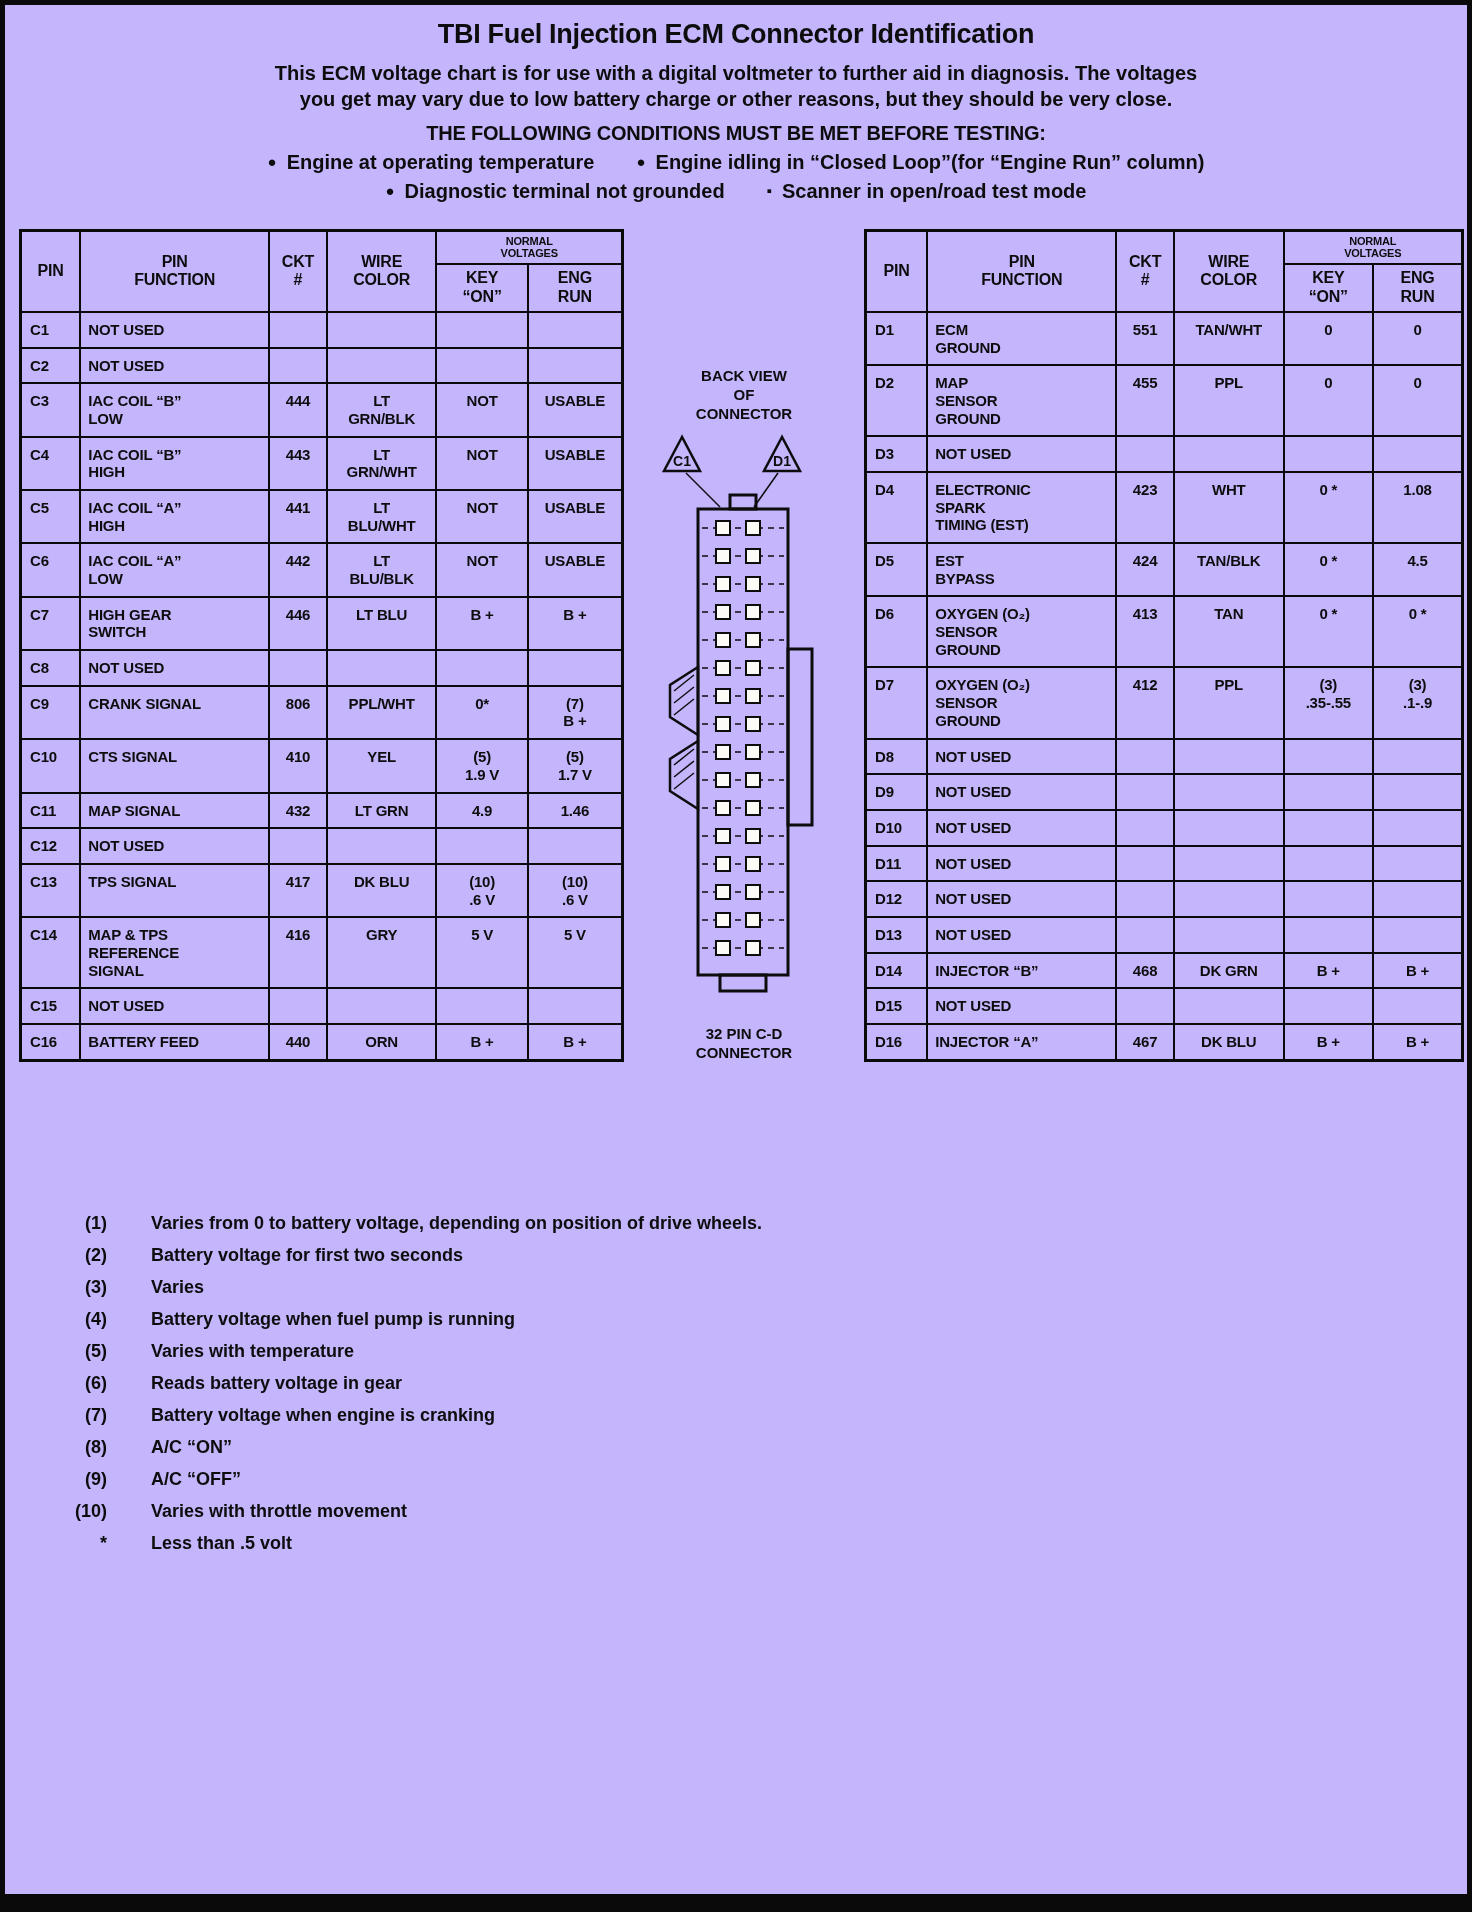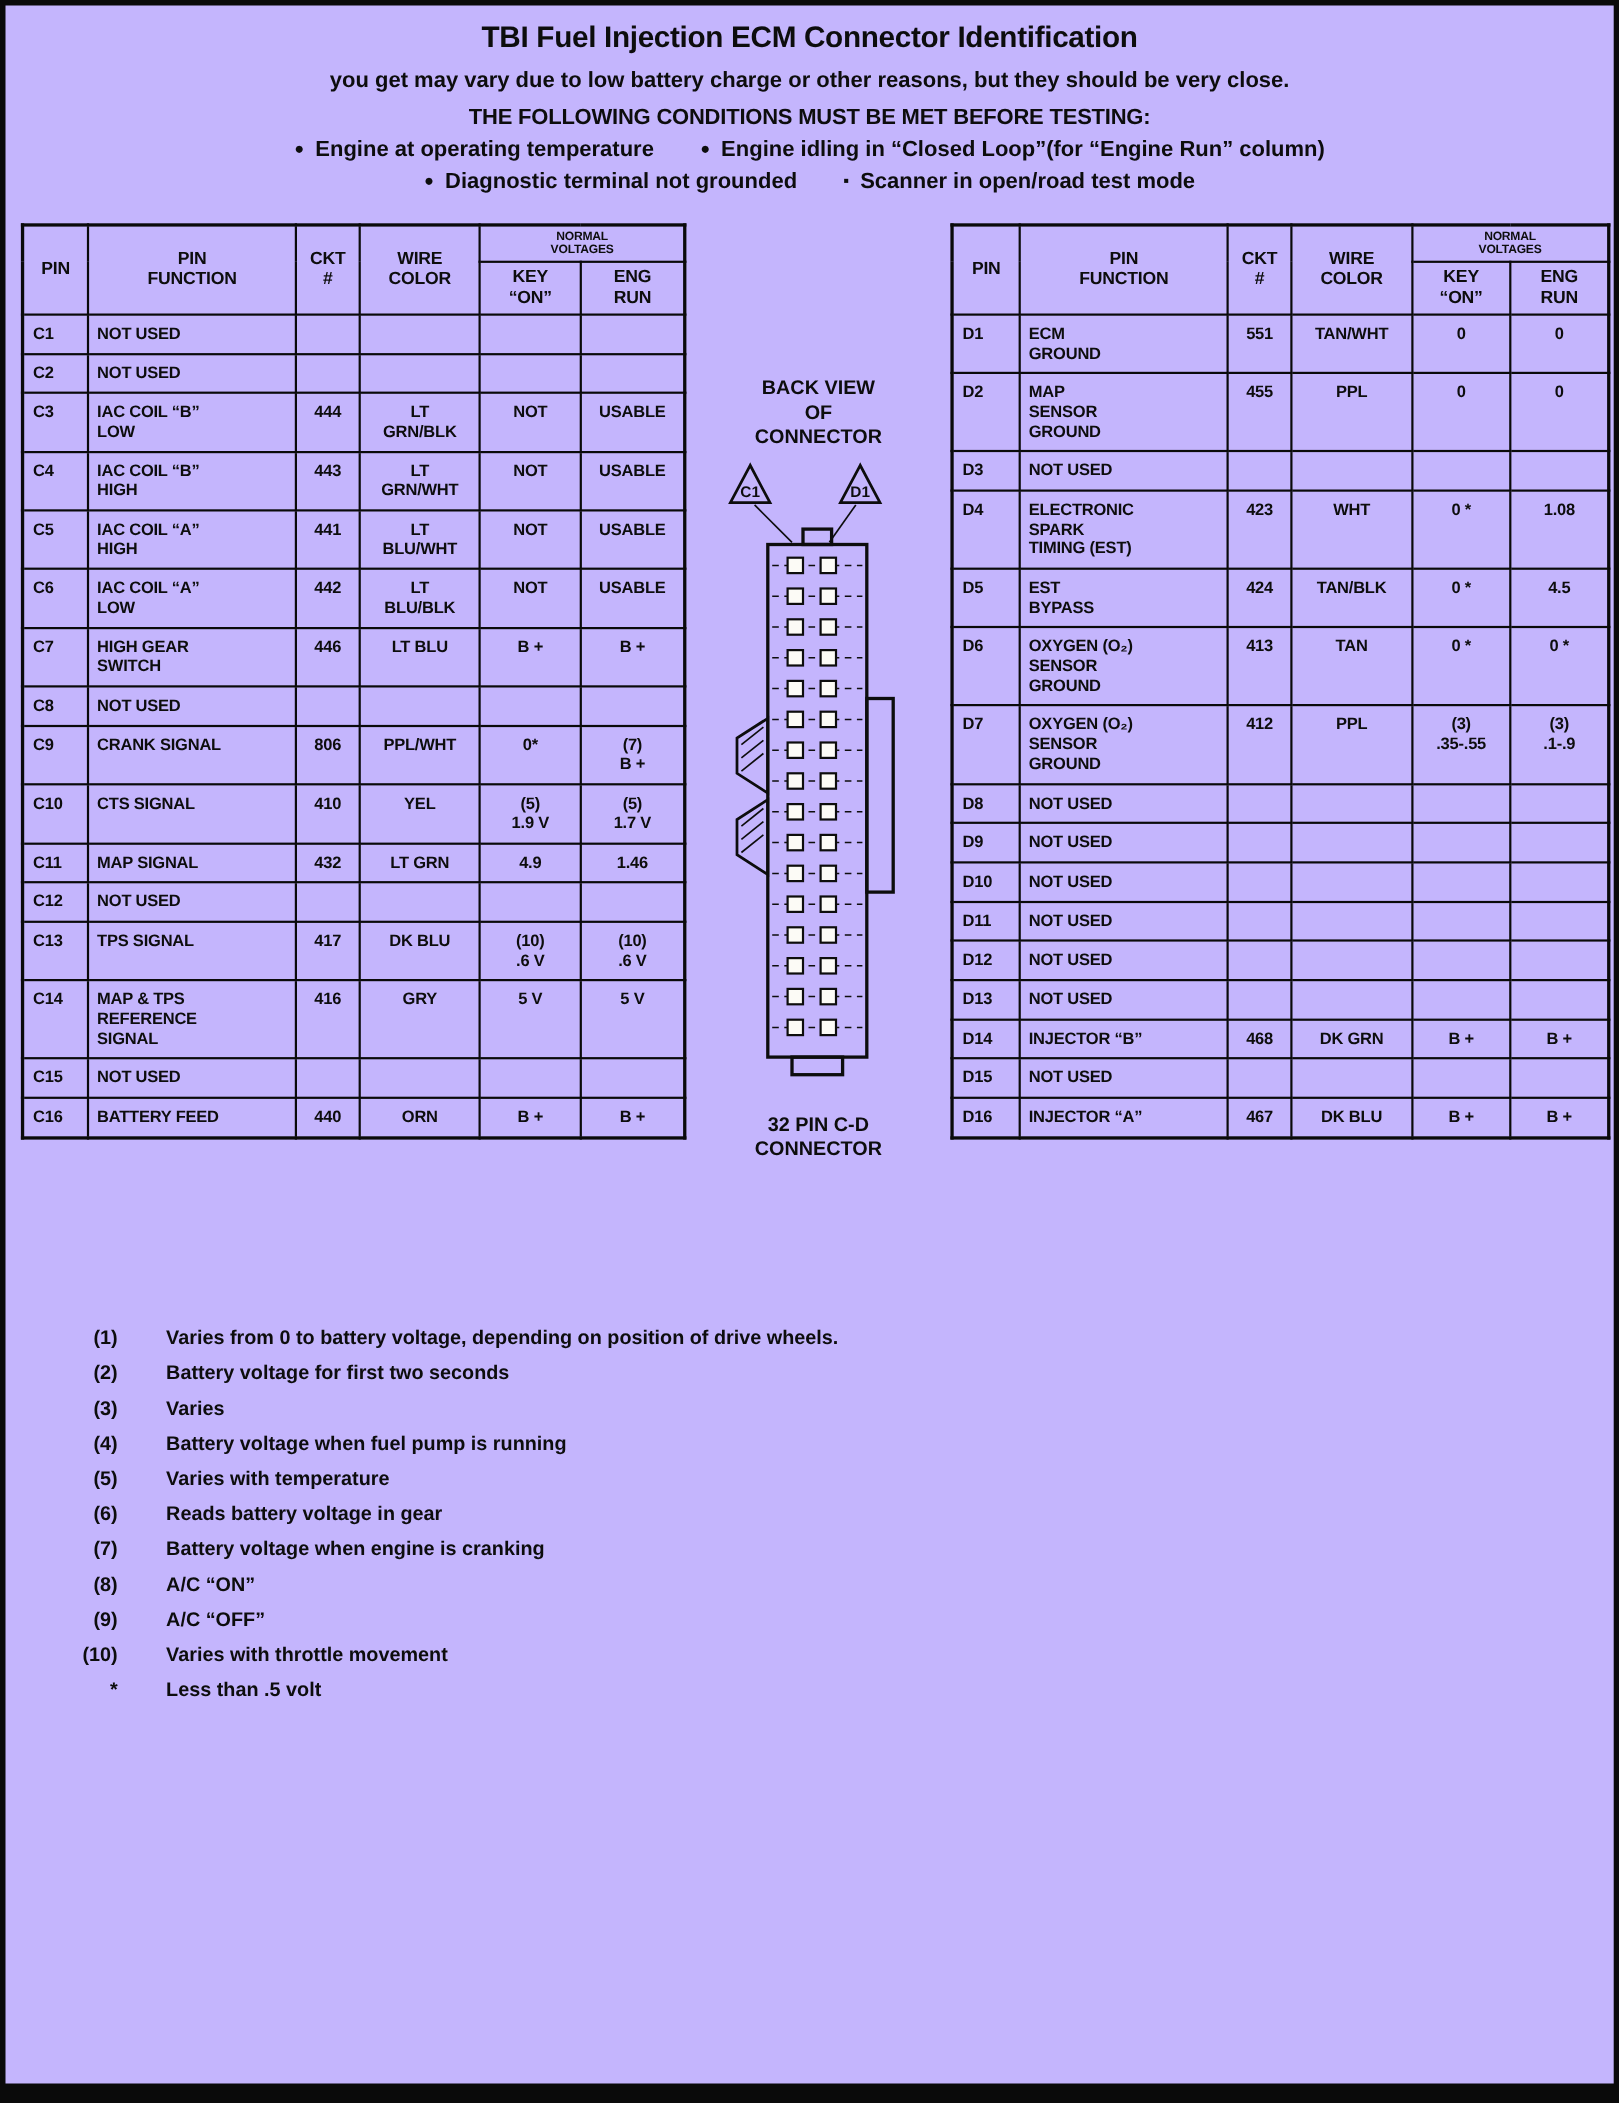--- a/index.html
+++ b/index.html
@@ -42,21 +42,21 @@
   td.col-fn{ text-align:left; padding-left:7px; }
   td.col-pin{ text-align:left; padding-left:8px; }
   .left-wrap{ width:605px; flex:0 0 auto; }
   .right-wrap{ width:600px; flex:0 0 auto; }
   
   .diagram-col{
     flex:1 1 auto;
     display:flex; flex-direction:column; align-items:center;
     padding-top:138px;
   }
-  .diag-label{ font-size:18px; text-align:center; white-space:pre-line; line-height:1.25; }
+  .diag-label{ font-size:15px; text-align:center; white-space:pre-line; line-height:1.25; }
   .diag-label.bottom{ margin-top:2px; }
   .oline{ fill:none; stroke:#0d0d0d; stroke-width:2.5; }
   .thick{ fill:none; stroke:#0d0d0d; stroke-width:3; }
   .dash{ stroke:#0d0d0d; stroke-width:1.4; stroke-dasharray:6 5; }
   .pin{ fill:#fcfbf6; stroke:#0d0d0d; stroke-width:2; }
   .hatch{ stroke:#0d0d0d; stroke-width:1.5; }
   .tri-text{ font-size:14px; font-weight:700; text-anchor:middle; fill:#0d0d0d; }
   
   .footnotes{ margin-top:150px; margin-left:30px; font-size:18px; }
   .footnote{ display:flex; margin-bottom:11px; }
@@ -64,20 +64,21 @@
   .fn-text{ margin-left:44px; }
 </style>
 </head>
 <body>
 
 <div class="page">
 
   <div class="hdr">
     <div class="title">TBI Fuel Injection ECM Connector Identification</div>
     <div class="intro">
+      <div>This ECM voltage chart is for use with a digital voltmeter to further aid in diagnosis.   The voltages</div>
       <div>you get may vary due to low battery charge or other reasons, but they should be very close.</div>
     </div>
     <div class="conditions">THE FOLLOWING CONDITIONS MUST BE MET BEFORE TESTING:</div>
     <div class="bullet-row">
       <div class="bullet-item">
         <span class="bullet-glyph">●</span>
         <span>Engine at operating temperature</span>
       </div>
       <div class="bullet-item">
         <span class="bullet-glyph">●</span>

